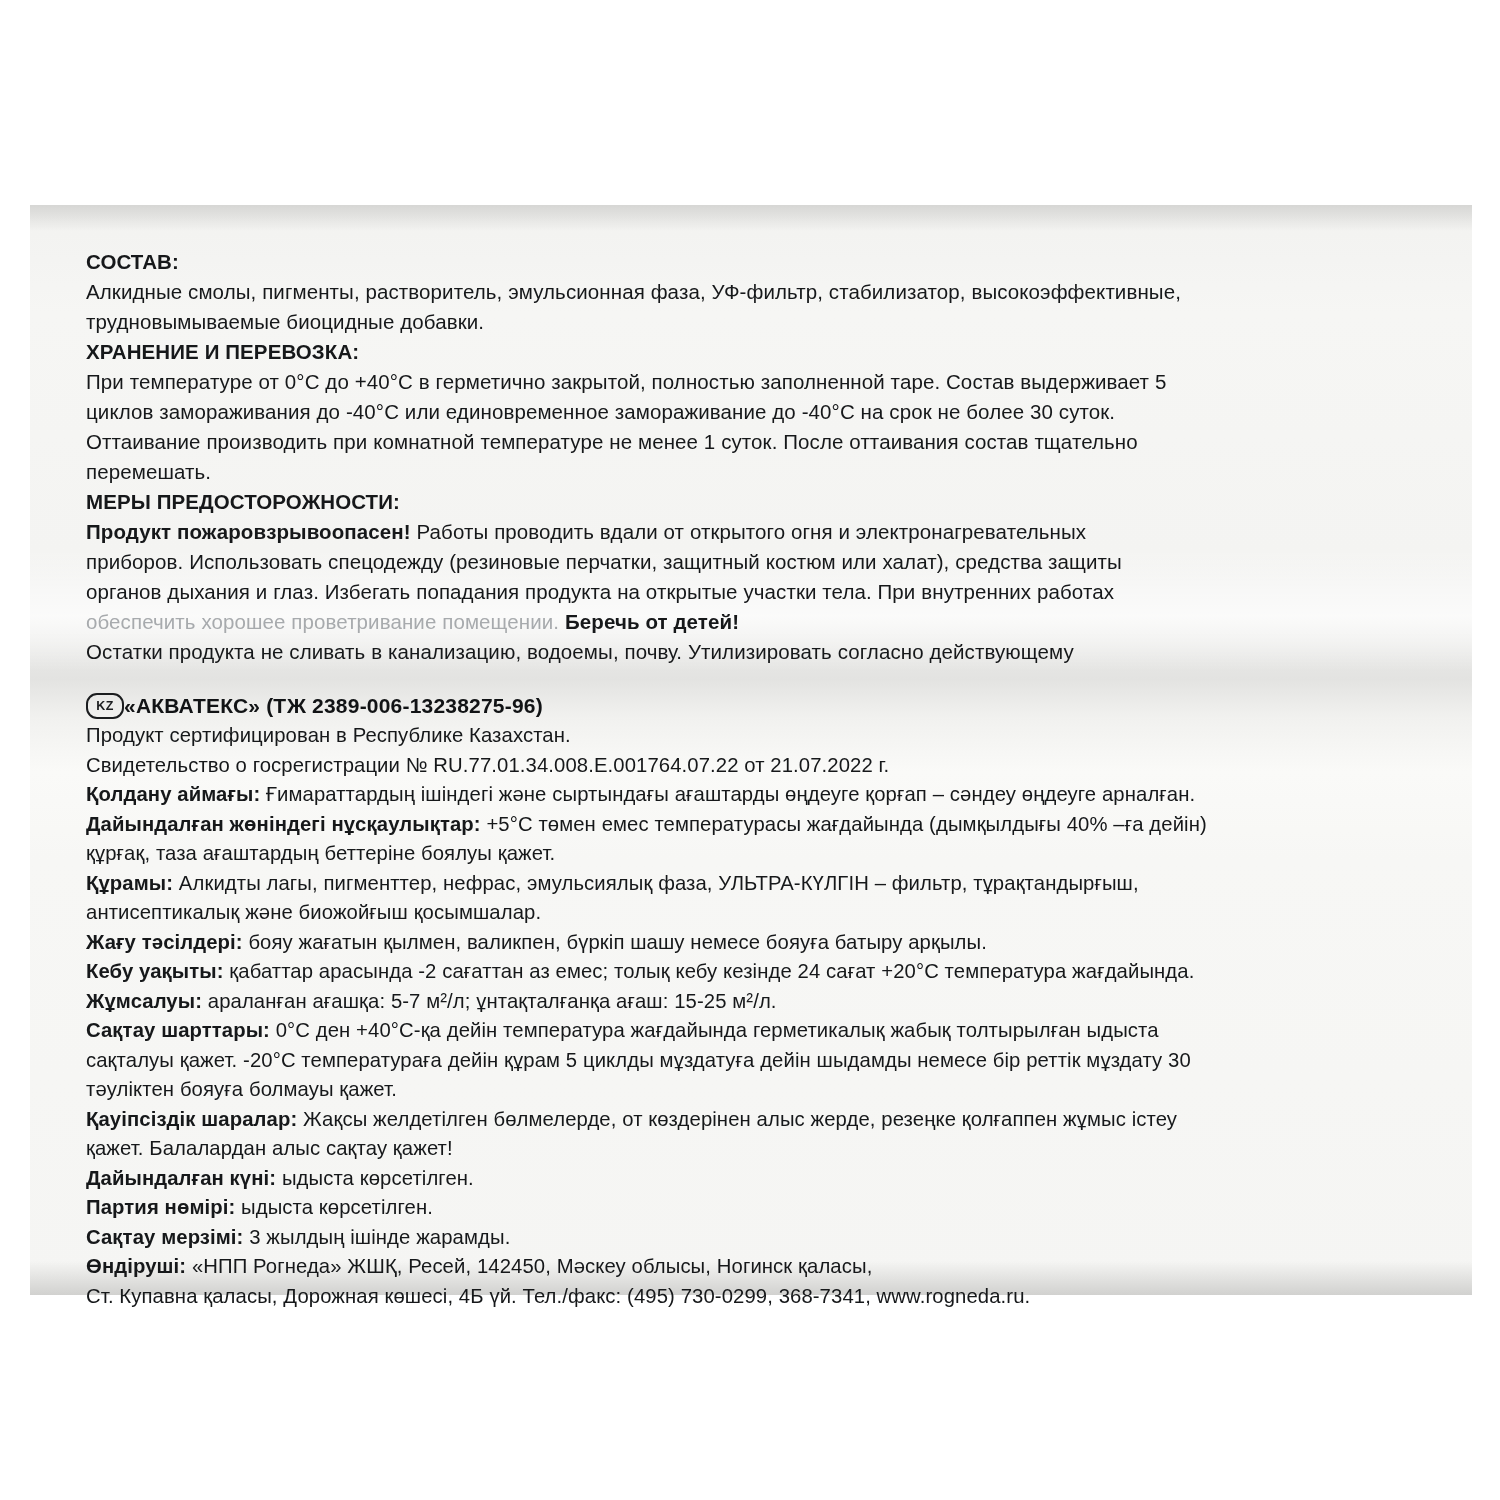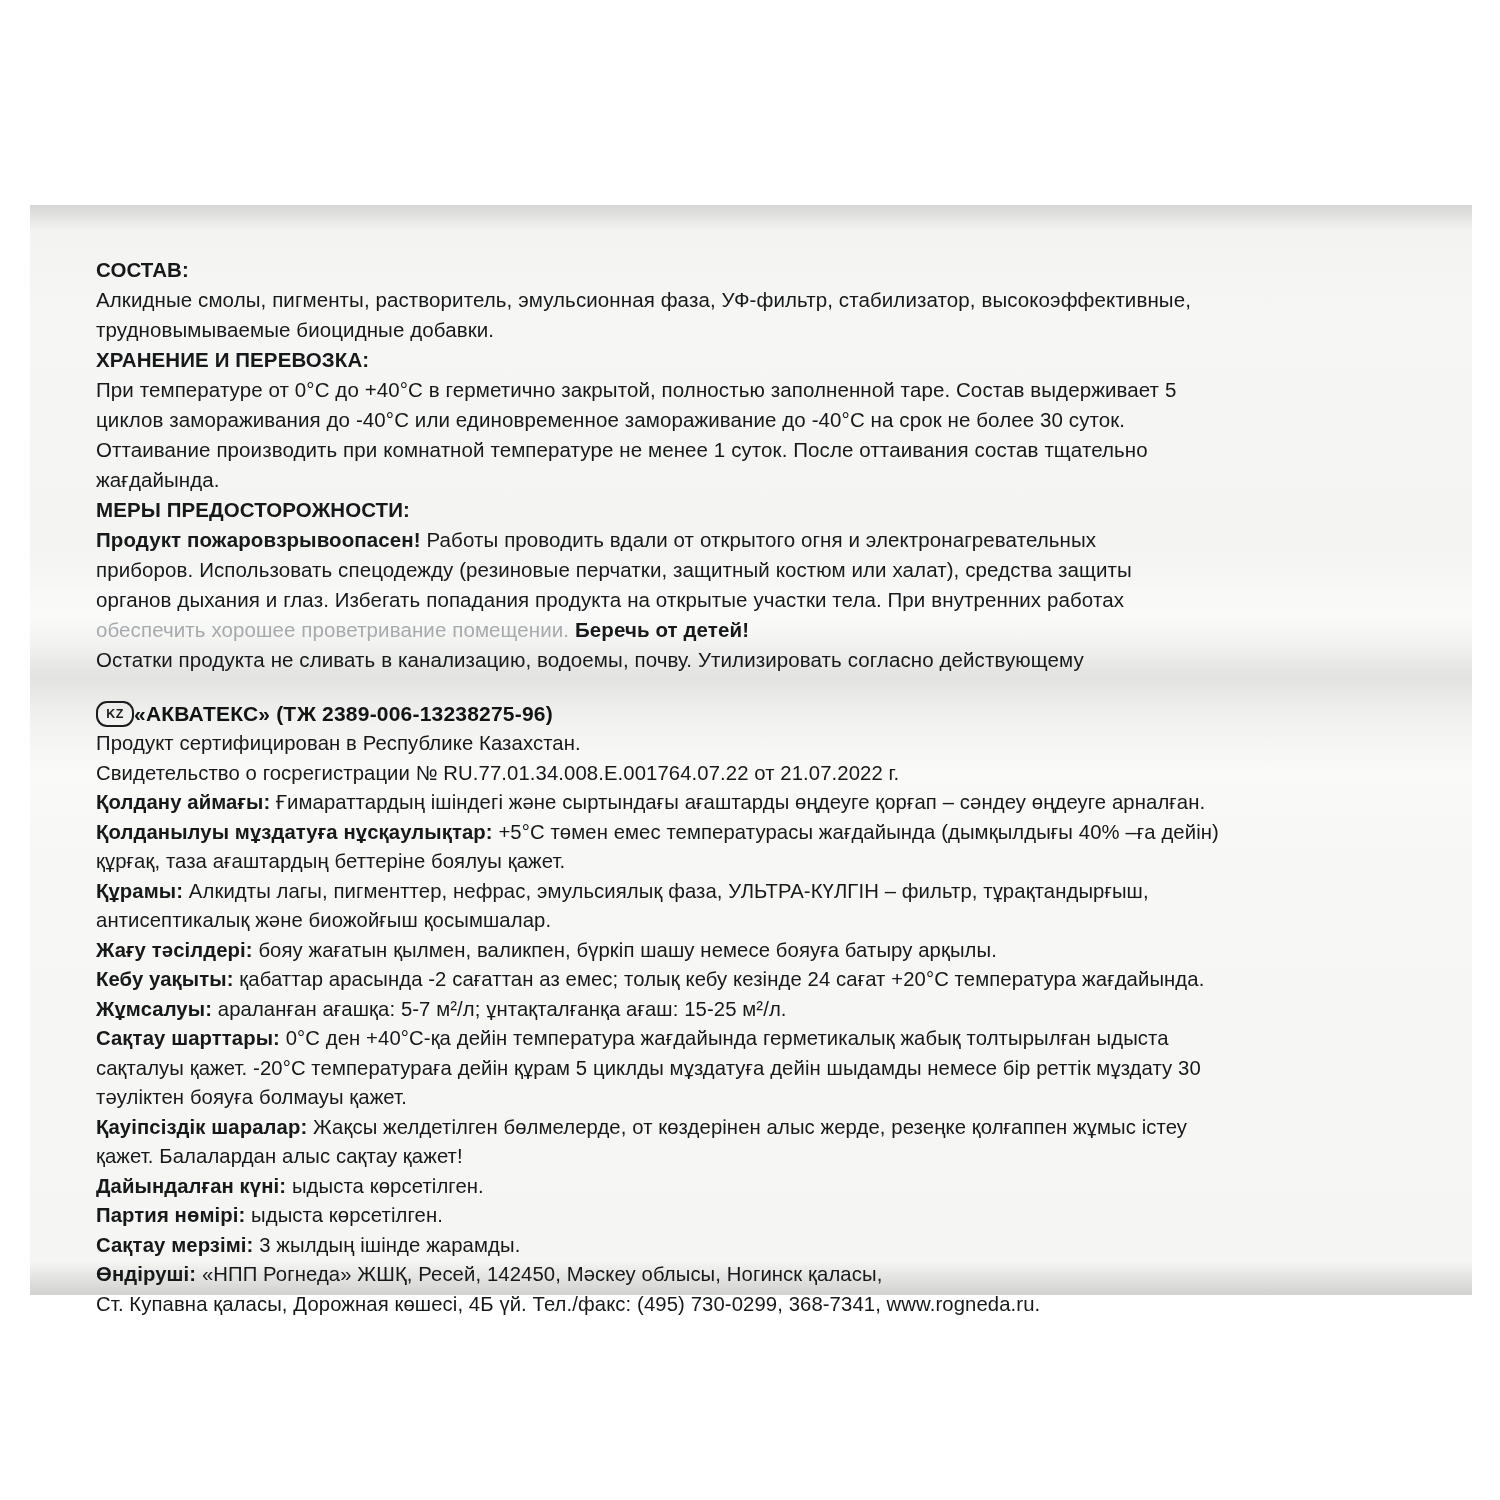--- a/index.html
+++ b/index.html
@@ -58,24 +58,23 @@
   .edge-bottom {
     position: absolute;
     left: 0; right: 0; bottom: 0;
     height: 34px;
     background: linear-gradient(0deg, rgba(200,200,198,0.8), rgba(255,255,255,0));
     pointer-events: none;
   }
 
   .content {
     position: absolute;
-    left: 66px;
+    left: 56px;
     top: 42px;
     width: 1330px;
-    margin-top: 8px;
   }
 
   .ru-block p,
   .kz-block p {
     margin: 0;
     color: #16181a;
     font-size: 20.5px;
     line-height: 30px;
     letter-spacing: 0.1px;
   }
@@ -141,21 +140,21 @@
       <div class="ru-block">
 
         <p class="heading">СОСТАВ:</p>
         <p>Алкидные смолы, пигменты, растворитель, эмульсионная фаза, УФ-фильтр, стабилизатор, высокоэффективные,</p>
         <p>трудновымываемые биоцидные добавки.</p>
 
         <p class="heading">ХРАНЕНИЕ И ПЕРЕВОЗКА:</p>
         <p>При температуре от 0°С до +40°С в герметично закрытой, полностью заполненной таре. Состав выдерживает 5</p>
         <p>циклов замораживания до -40°С или единовременное замораживание до -40°С на срок не более 30 суток.</p>
         <p>Оттаивание производить при комнатной температуре не менее 1 суток. После оттаивания состав тщательно</p>
-        <p>жағдайында.</p>
+        <p>перемешать.</p>
 
         <p class="heading">МЕРЫ ПРЕДОСТОРОЖНОСТИ:</p>
 
         <p>
           <span class="bold">Продукт пожаровзрывоопасен!</span><span> Работы проводить вдали от открытого огня и электронагревательных</span>
         </p>
         <p class="fade1">приборов. Использовать спецодежду (резиновые перчатки, защитный костюм или халат), средства защиты</p>
         <p class="fade2">органов дыхания и глаз. Избегать попадания продукта на открытые участки тела. При внутренних работах</p>
         <p>
           <span class="fade3">обеспечить хорошее проветривание помещении. </span><span class="bold">Беречь от детей!</span>
@@ -173,21 +172,21 @@
         </div>
 
         <p>Продукт сертифицирован в Республике Казахстан.</p>
         <p>Свидетельство о госрегистрации № RU.77.01.34.008.Е.001764.07.22 от 21.07.2022 г.</p>
 
         <p>
           <span class="lead">Қолдану аймағы:</span><span> Ғимараттардың ішіндегі және сыртындағы ағаштарды өңдеуге қорғап – сәндеу өңдеуге арналған.</span>
         </p>
 
         <p>
-          <span class="lead">Қолданылуы мұздатуға нұсқаулықтар:</span><span> +5°С төмен емес температурасы жағдайында (дымқылдығы 40% –ға дейін)</span>
+          <span class="lead">Дайындалған жөніндегі нұсқаулықтар:</span><span> +5°С төмен емес температурасы жағдайында (дымқылдығы 40% –ға дейін)</span>
         </p>
         <p>құрғақ, таза ағаштардың беттеріне боялуы қажет.</p>
 
         <p>
           <span class="lead">Құрамы:</span><span> Алкидты лагы, пигменттер, нефрас, эмульсиялық фаза, УЛЬТРА-КҮЛГІН – фильтр, тұрақтандырғыш,</span>
         </p>
         <p>антисептикалық және биожойғыш қосымшалар.</p>
 
         <p>
           <span class="lead">Жағу тәсілдері:</span><span> бояу жағатын қылмен, валикпен, бүркіп шашу немесе бояуға батыру арқылы.</span>

